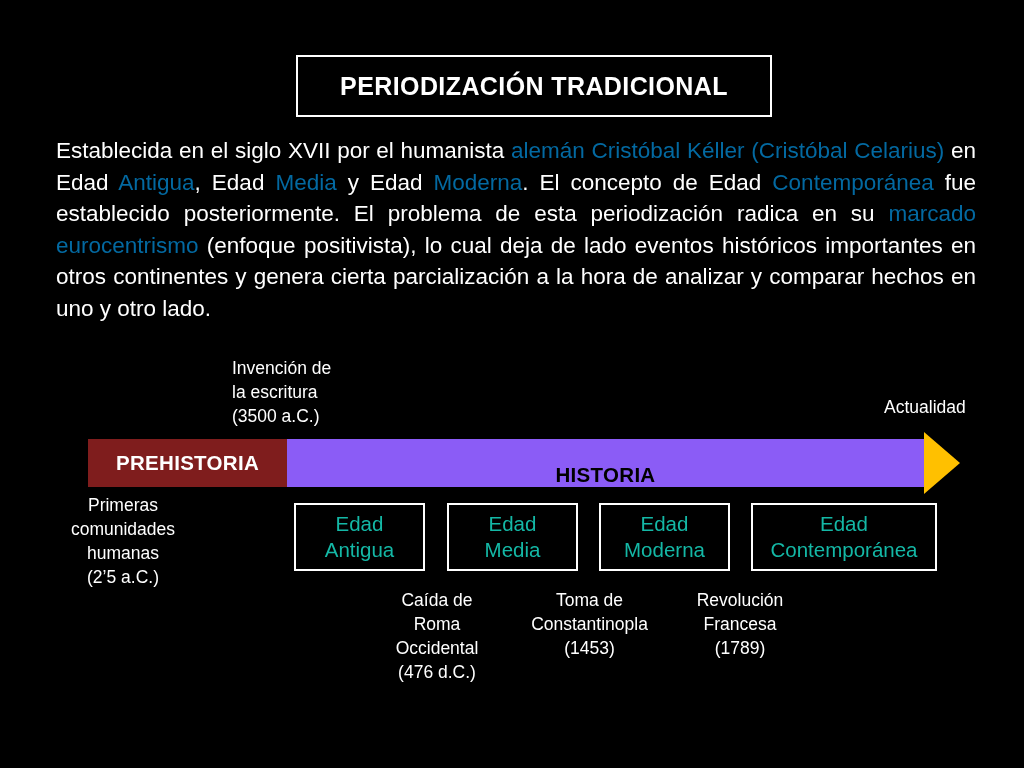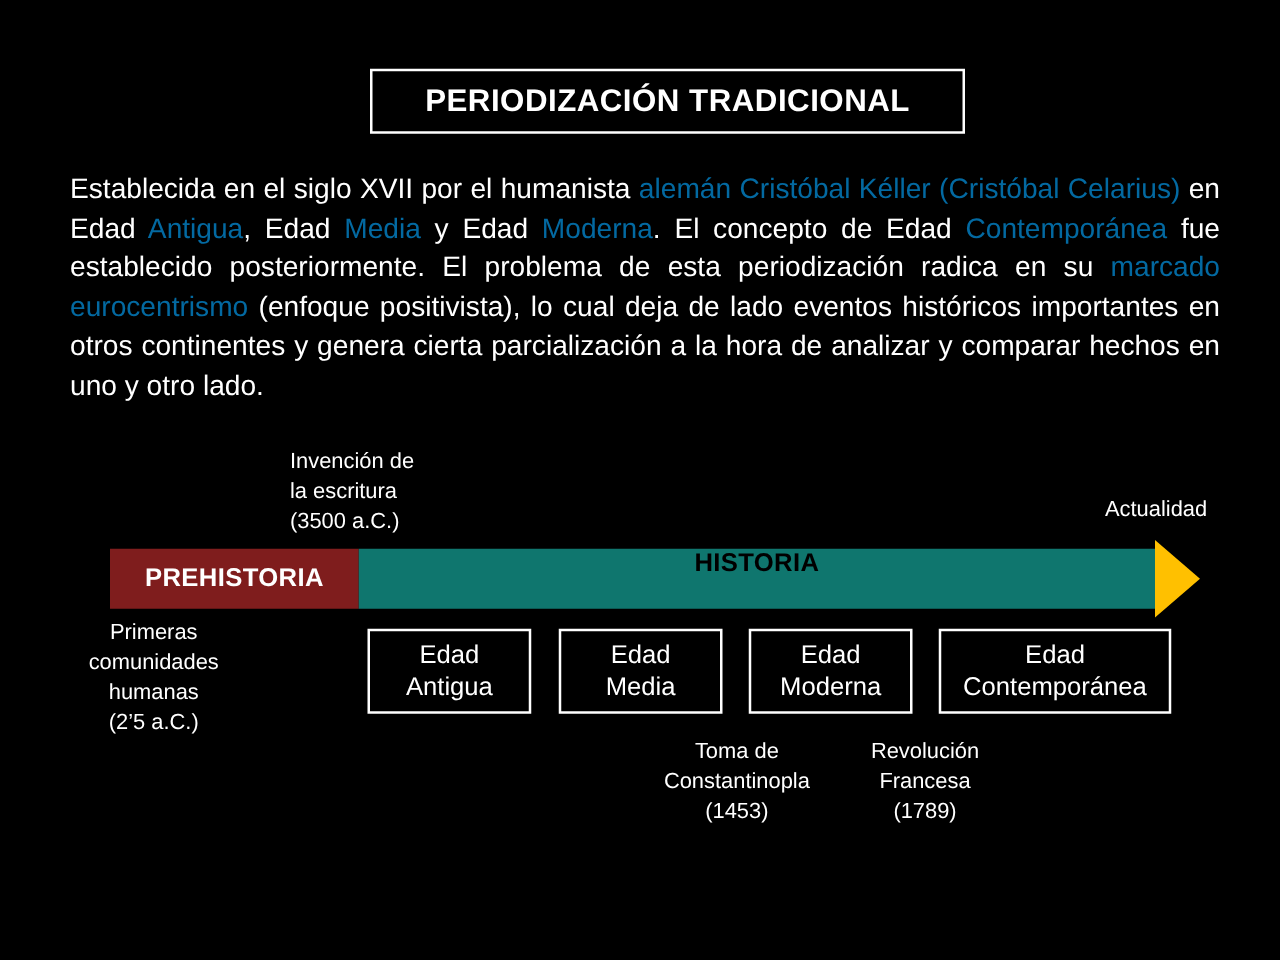--- a/index.html
+++ b/index.html
@@ -15,21 +15,21 @@
     color: #ffffff;
     overflow: hidden;
   }
 
   
   #title-box {
     position: absolute;
     left: 296px;
     top: 55px;
     width: 476px;
-    height: 52px;
+    height: 62px;
     border: 2px solid #ffffff;
     box-sizing: border-box;
     display: flex;
     align-items: center;
     justify-content: center;
   }
   #title-text {
     font-size: 25px;
     font-weight: bold;
     letter-spacing: 0.4px;
@@ -105,23 +105,23 @@
     font-weight: bold;
     color: #ffffff;
     letter-spacing: 0.3px;
   }
   #bar-historia {
     position: absolute;
     left: 199px;
     top: 0;
     width: 637px;
     height: 48px;
-    background: #0f766e;
-    display: flex;
-    align-items: flex-start;
+    background: #8b5cf6;
+    display: flex;
+    align-items: flex-end;
     justify-content: center;
   }
   #bar-historia span {
     font-size: 20.5px;
     font-weight: bold;
     color: #000000;
     letter-spacing: 0.3px;
   }
   #bar-arrowhead {
     position: absolute;
@@ -148,21 +148,21 @@
 
   
   .age-box {
     position: absolute;
     border: 2px solid #ffffff;
     box-sizing: border-box;
     display: flex;
     align-items: center;
     justify-content: center;
     text-align: center;
-    color: #ffffff;
+    color: #14b8a6;
     font-size: 20.5px;
     line-height: 26px;
     background: #000000;
   }
   #age-antigua   { left: 294px; top: 153px; width: 131px; height: 68px; }
   #age-media     { left: 447px; top: 153px; width: 131px; height: 68px; }
   #age-moderna   { left: 599px; top: 153px; width: 131px; height: 68px; }
   #age-contemp   { left: 751px; top: 153px; width: 186px; height: 68px; }
 
   
@@ -225,16 +225,17 @@
     </div>
   </div>
 
   <div class="age-box" id="age-contemp">
     <div>
       <span>Edad</span><br>
       <span>Contemporánea</span>
     </div>
   </div>
 
+  <div class="event-caption" id="ev-roma"><span>Caída de</span><br><span>Roma</span><br><span>Occidental</span><br><span>(476 d.C.)</span></div>
   <div class="event-caption" id="ev-consta"><span>Toma de</span><br><span>Constantinopla</span><br><span>(1453)</span></div>
   <div class="event-caption" id="ev-revfr"><span>Revolución</span><br><span>Francesa</span><br><span>(1789)</span></div>
 
 </div>
 
 </body></html>

